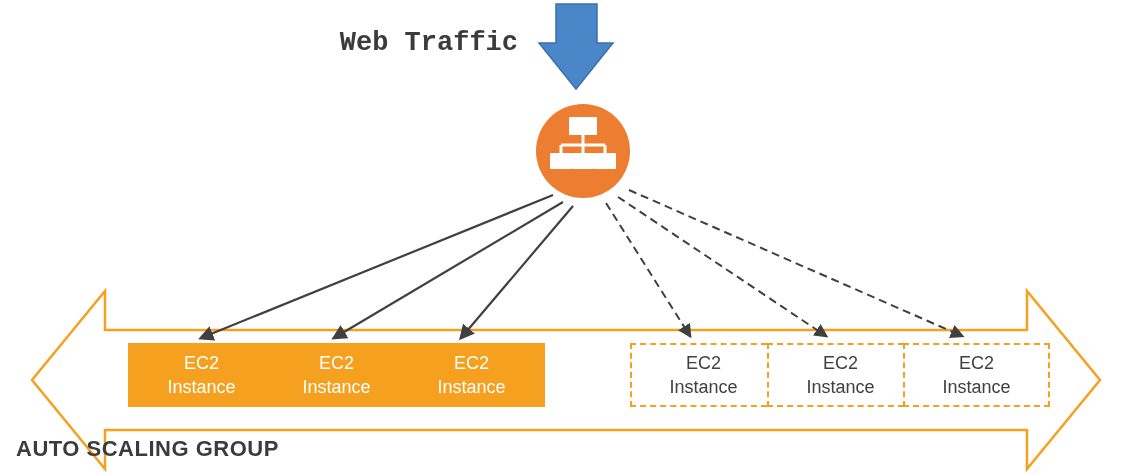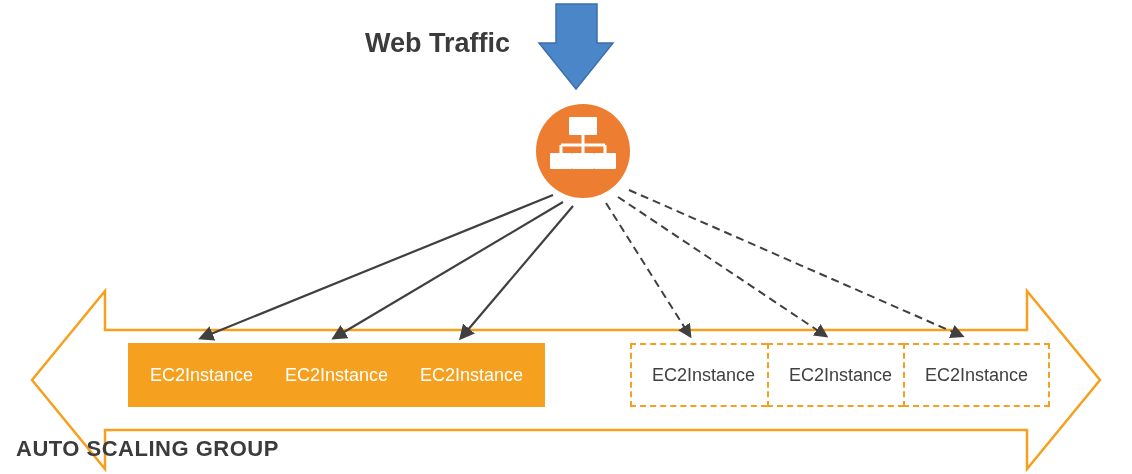--- a/index.html
+++ b/index.html
@@ -18,38 +18,38 @@
     font-family:"Liberation Sans", sans-serif;
     overflow:hidden;
   }
   .layer{position:absolute;left:0;top:0;}
   .label{
     position:absolute;
     color:var(--dark);
     font-weight:bold;
   }
   .web-traffic{
-    left:318px;top:28px;width:192px;
-    font-size:27px;text-align:right;
+    left:326px;top:28px;width:192px;
+    font-size:27px;text-align:right;font-family:Liberation Mono, monospace;
   }
   .lb-label{
     left:658px;top:131px;
     font-size:27px;
   }
   .asg-label{
     left:16px;top:436px;width:1132px;
     font-size:22px;
     letter-spacing:0.5px;
   }
   .ec2{
     position:absolute;
     top:343px;
     width:147px;height:64px;
     box-sizing:border-box;
-    display:flex;flex-direction:row;
+    display:flex;flex-direction:column;
     align-items:center;justify-content:center;
     font-size:18px;line-height:1.35;
     text-align:center;
   }
   .ec2.solid{
     background:var(--orange);
     color:#ffffff;
     border:1px solid var(--orange);
   }
   .ec2.dashed{

